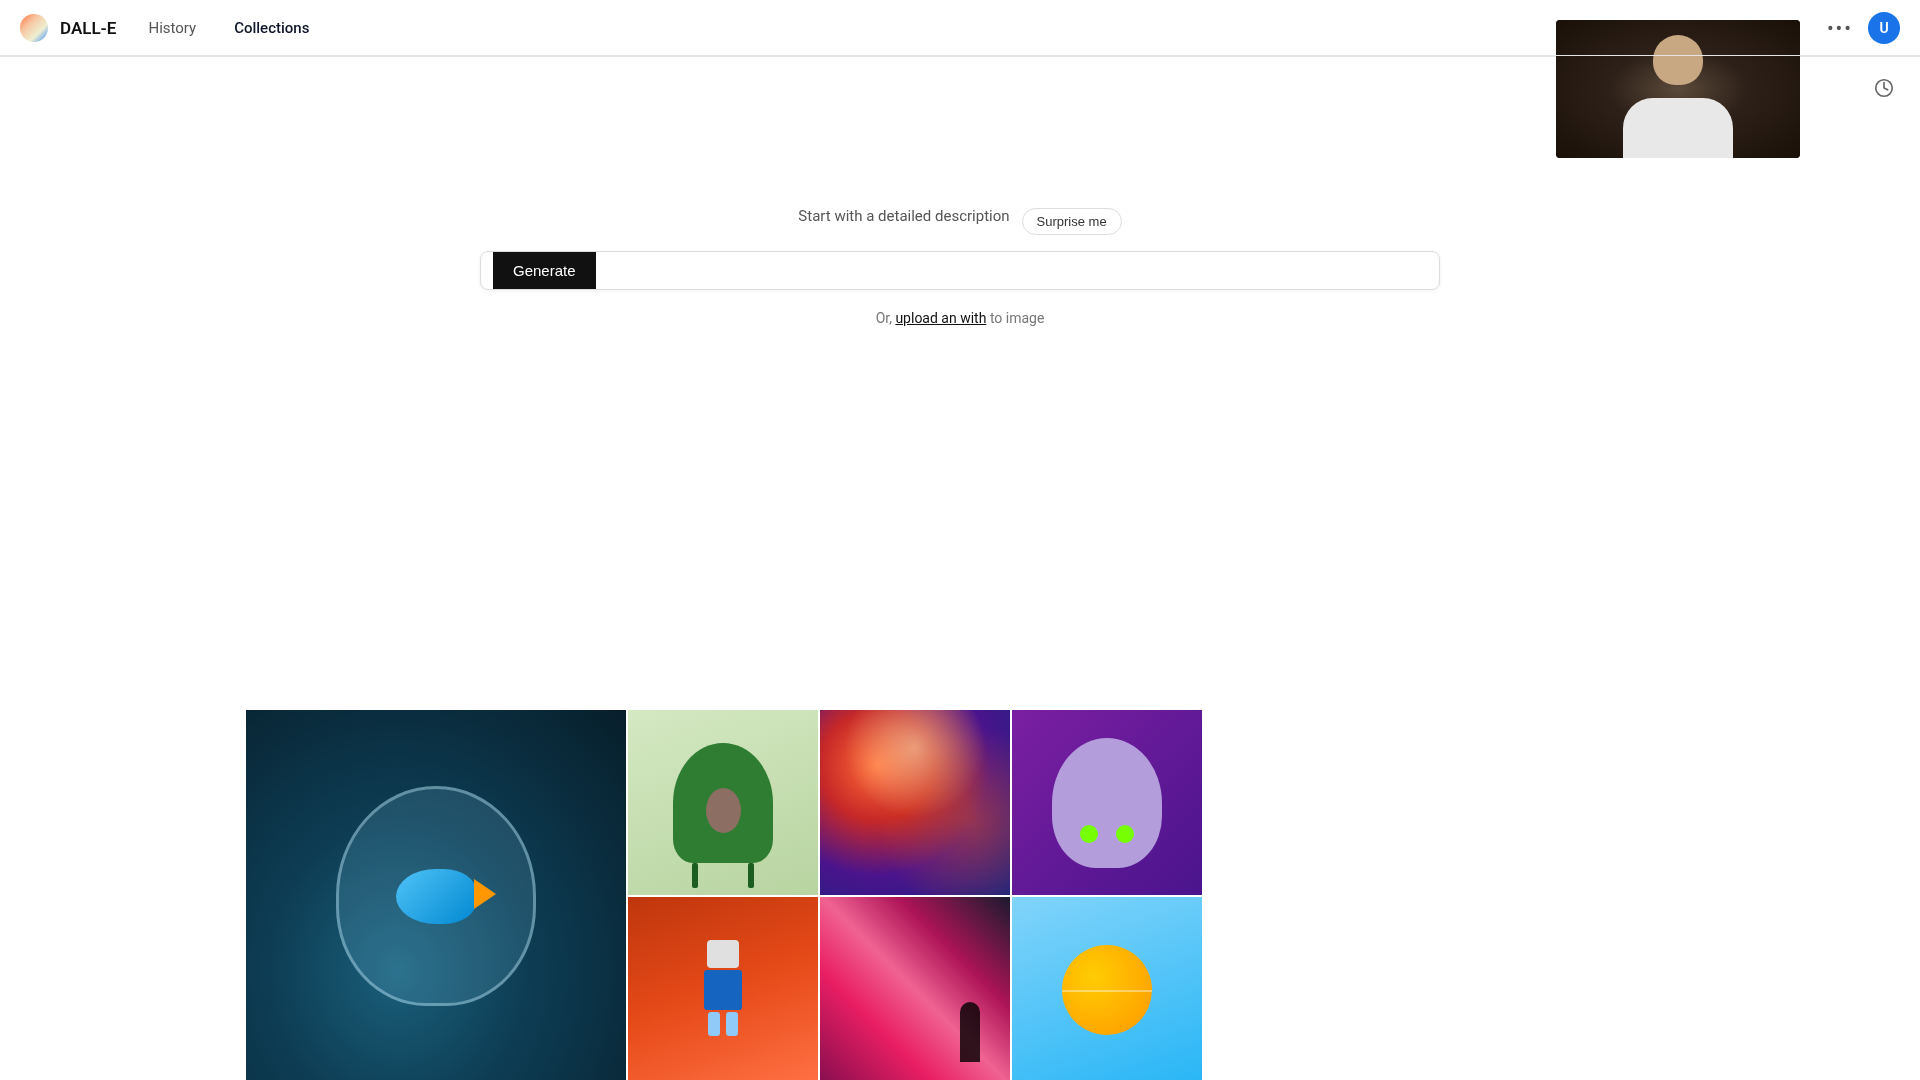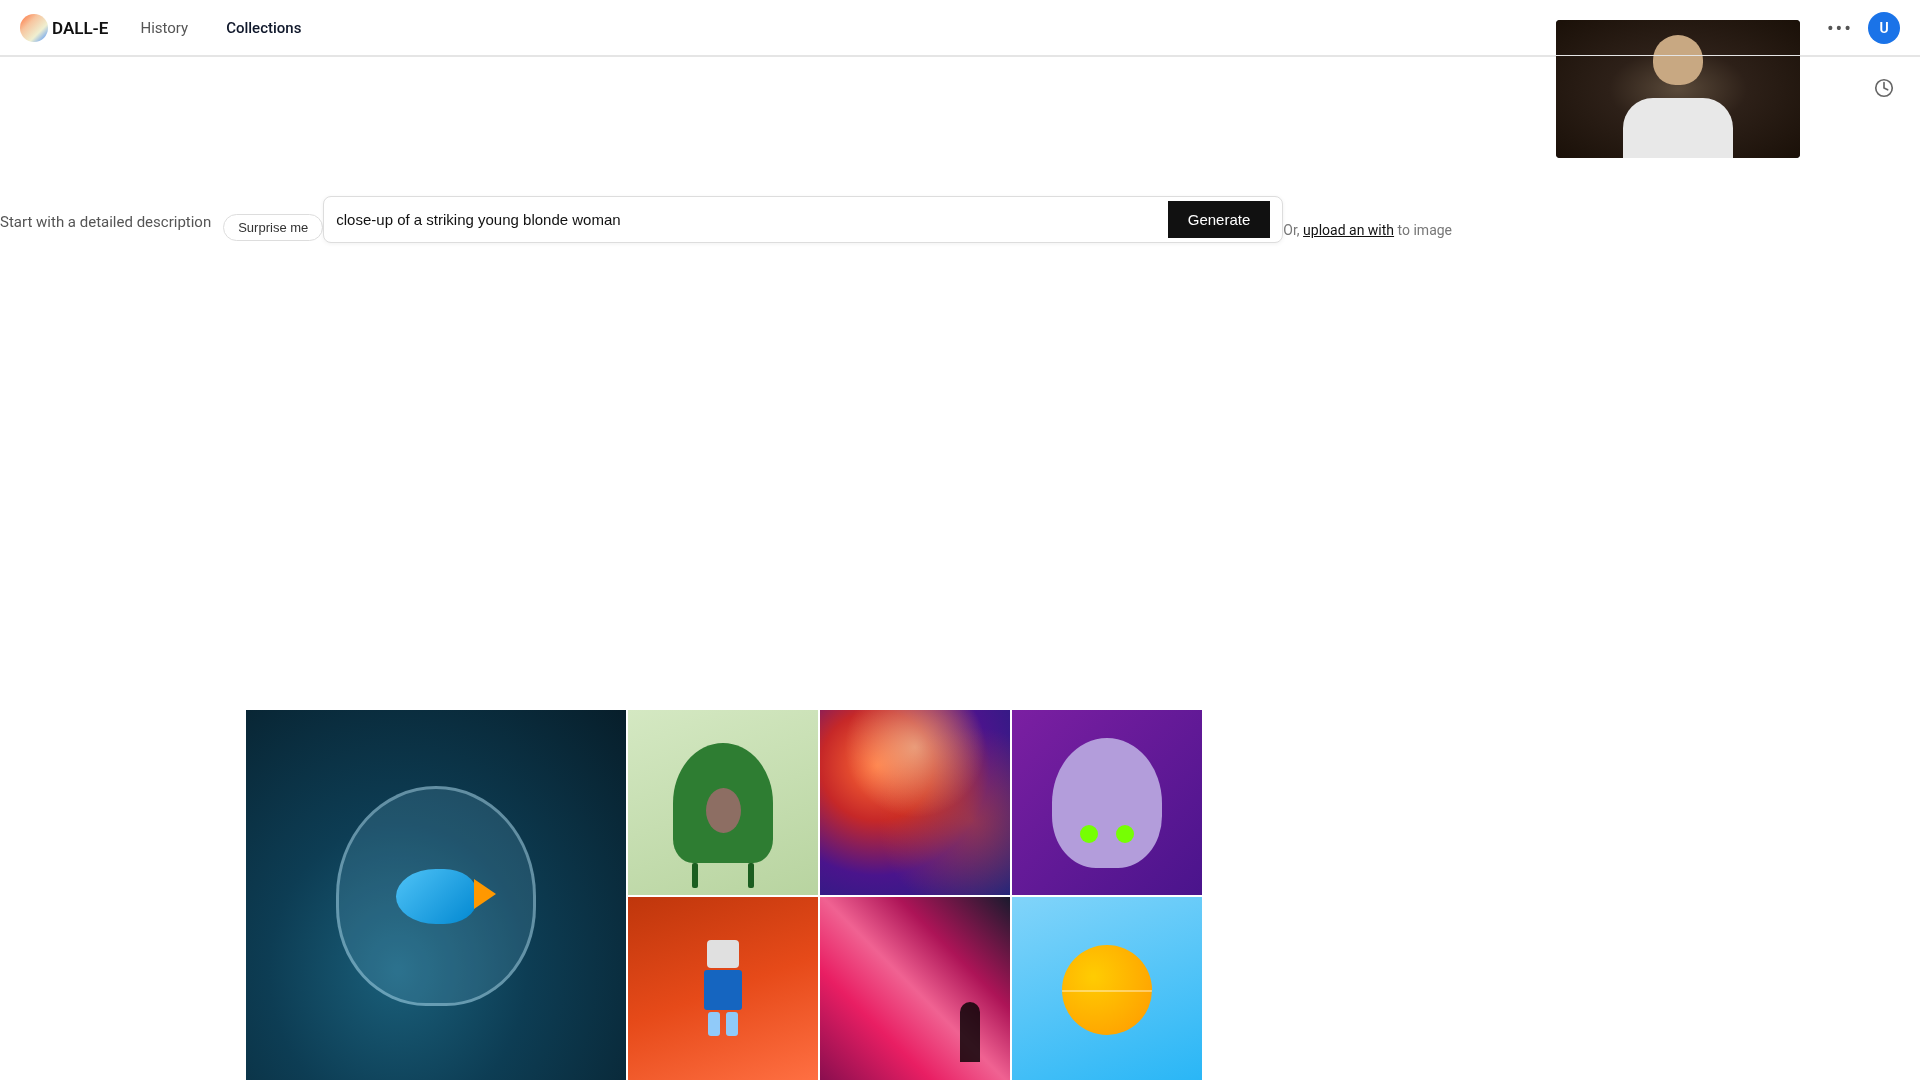--- a/index.html
+++ b/index.html
@@ -18,21 +18,21 @@
       align-items: center;
       height: 56px;
       padding: 0 20px;
       border-bottom: 1px solid #e5e5e5;
       position: relative;
       z-index: 10;
     }
     .navbar-logo {
       display: flex;
       align-items: center;
-      gap: 4px;
+      gap: 12px;
       margin-right: 32px;
     }
     .logo-icon {
       width: 28px;
       height: 28px;
       background: linear-gradient(135deg, #ff6b35, #f7c59f, #efefd0, #3a86ff);
       border-radius: 50%;
       flex-shrink: 0;
     }
     .logo-text {
@@ -140,21 +140,21 @@
       display: flex;
       align-items: center;
       justify-content: center;
       cursor: pointer;
       color: #777;
     }
 
     
     .main-content {
       display: flex;
-      flex-direction: row;
+      flex-direction: column;
       align-items: center;
       padding-top: 140px;
     }
 
     
     .description-row {
       display: flex;
       align-items: center;
       gap: 12px;
       margin-bottom: 16px;
@@ -490,21 +490,20 @@
   </svg>
 </div>
 
 <div class="main-content">
   <div class="description-row">
     <span class="description-label">Start with a detailed description</span>
     <button class="surprise-btn">Surprise me</button>
   </div>
 
   <div class="input-row">
-    <input class="prompt-input" type="text" value="close-up of a striking young blonde woman" style="">
     <button class="generate-btn">Generate</button>
   </div>
 
   <div class="upload-row">
     <span>Or,</span>
     <span class="upload-link">upload an with</span>
     <span>to image</span>
   </div>
 </div>
 

